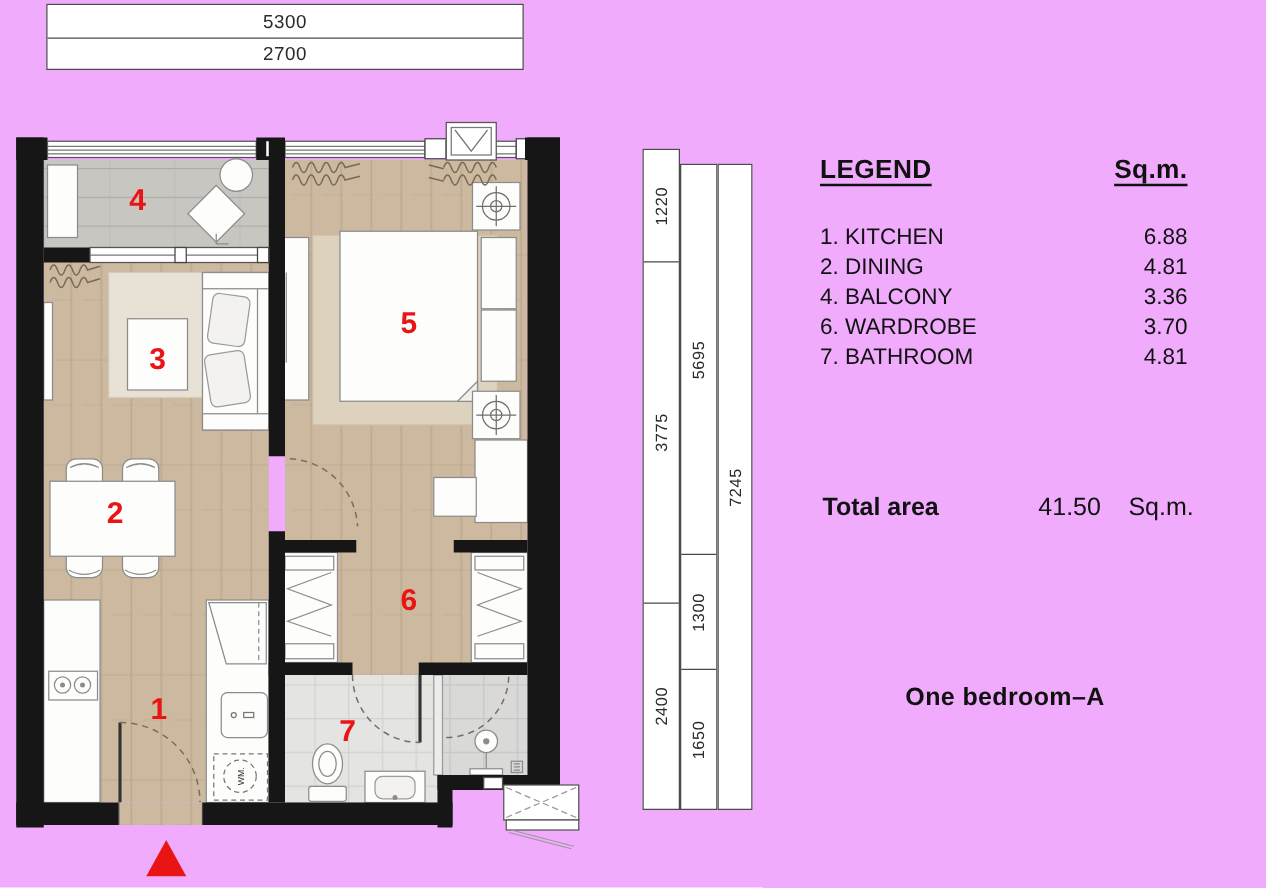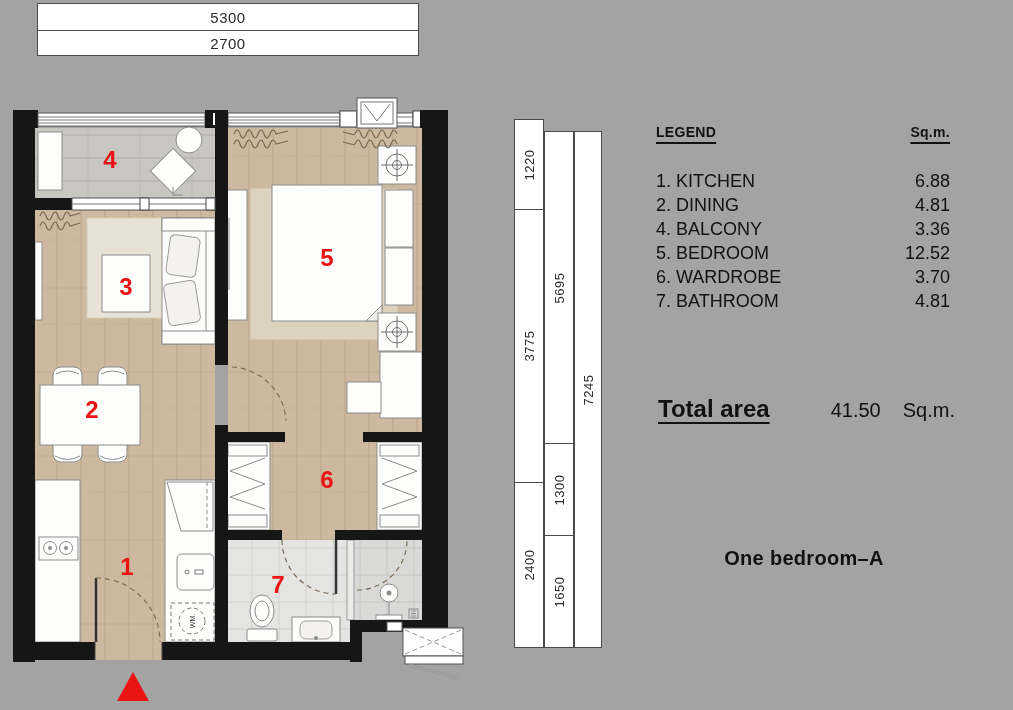--- a/index.html
+++ b/index.html
@@ -1,18 +1,18 @@
 <!DOCTYPE html>
 <html><head>
 <meta charset="utf-8">
 <style>
   * { margin:0; padding:0; box-sizing:border-box; }
   html,body { background:#ffffff; }
   #canvas {
-    position:relative; width:1013px; height:710px; background:#a3a3a3;
+    position:relative; width:1013px; height:710px; background:#f0abfc;
     font-family:"Liberation Sans", sans-serif; color:#1c1c1c; overflow:hidden;
   }
   .abs { position:absolute; }
 
   
   .top-dims { left:37px; top:3px; width:382px; border:1px solid #4a4a4a; background:#fff; }
   .td-row { height:26px; display:flex; align-items:center; justify-content:center;
             font-size:15px; color:#2b2b2b; letter-spacing:.5px; }
   .td-split { border-top:1px solid #4a4a4a; height:25px; padding:0; }
   .td-cell { height:100%; display:flex; align-items:center; justify-content:center; }
@@ -26,32 +26,32 @@
   .dim-seg span {
     position:absolute; left:50%; top:50%;
     transform:translate(-50%,-50%) rotate(-90deg);
     white-space:nowrap; font-size:13px; color:#2b2b2b; letter-spacing:.5px;
   }
 
   
   .legend { left:656px; top:124px; width:294px; }
   .legend-header { display:flex; justify-content:space-between; align-items:baseline; }
   .legend-title, .legend-unit {
-    font-size:14px; font-weight:bold; color:#111;
+    font-size:21px; font-weight:bold; color:#111;
     text-decoration:underline; text-underline-offset:5px;
     text-decoration-thickness:2px; letter-spacing:.3px;
   }
   .legend-items { margin-top:29px; }
   .legend-row { display:flex; justify-content:space-between; height:24px;
                 font-size:18px; color:#111; align-items:center; }
   .lg-val { text-align:right; }
 
   .total-row { left:658px; top:395px; width:297px; display:flex; align-items:baseline; }
-  .total-label { font-size:24px; font-weight:bold; color:#111;
-                 text-decoration:underline; text-underline-offset:5px;
+  .total-label { font-size:20px; font-weight:bold; color:#111;
+                 text-underline-offset:5px;
                  text-decoration-thickness:2px; }
   .total-val { margin-left:auto; font-size:20px; color:#111; }
   .total-unit { margin-left:22px; font-size:20px; color:#111; }
 
   .plan-title { left:658px; top:547px; width:292px; text-align:center;
                 font-size:20px; font-weight:600; color:#111; letter-spacing:.3px; }
 
   
   .plan-svg { left:10px; top:90px; }
   .rn { font:bold 24px "Liberation Sans", sans-serif; fill:#ea1414; }
@@ -117,24 +117,20 @@
           <span class="lg-label">1. KITCHEN</span>
           <span class="lg-val">6.88</span>
         </div>
       <div class="legend-row">
           <span class="lg-label">2. DINING</span>
           <span class="lg-val">4.81</span>
         </div>
       <div class="legend-row">
           <span class="lg-label">4. BALCONY</span>
           <span class="lg-val">3.36</span>
-        </div>
-      <div class="legend-row">
-          <span class="lg-label">5. BEDROOM</span>
-          <span class="lg-val">12.52</span>
         </div>
       <div class="legend-row">
           <span class="lg-label">6. WARDROBE</span>
           <span class="lg-val">3.70</span>
         </div>
       <div class="legend-row">
           <span class="lg-label">7. BATHROOM</span>
           <span class="lg-val">4.81</span>
         </div>
     </div>

